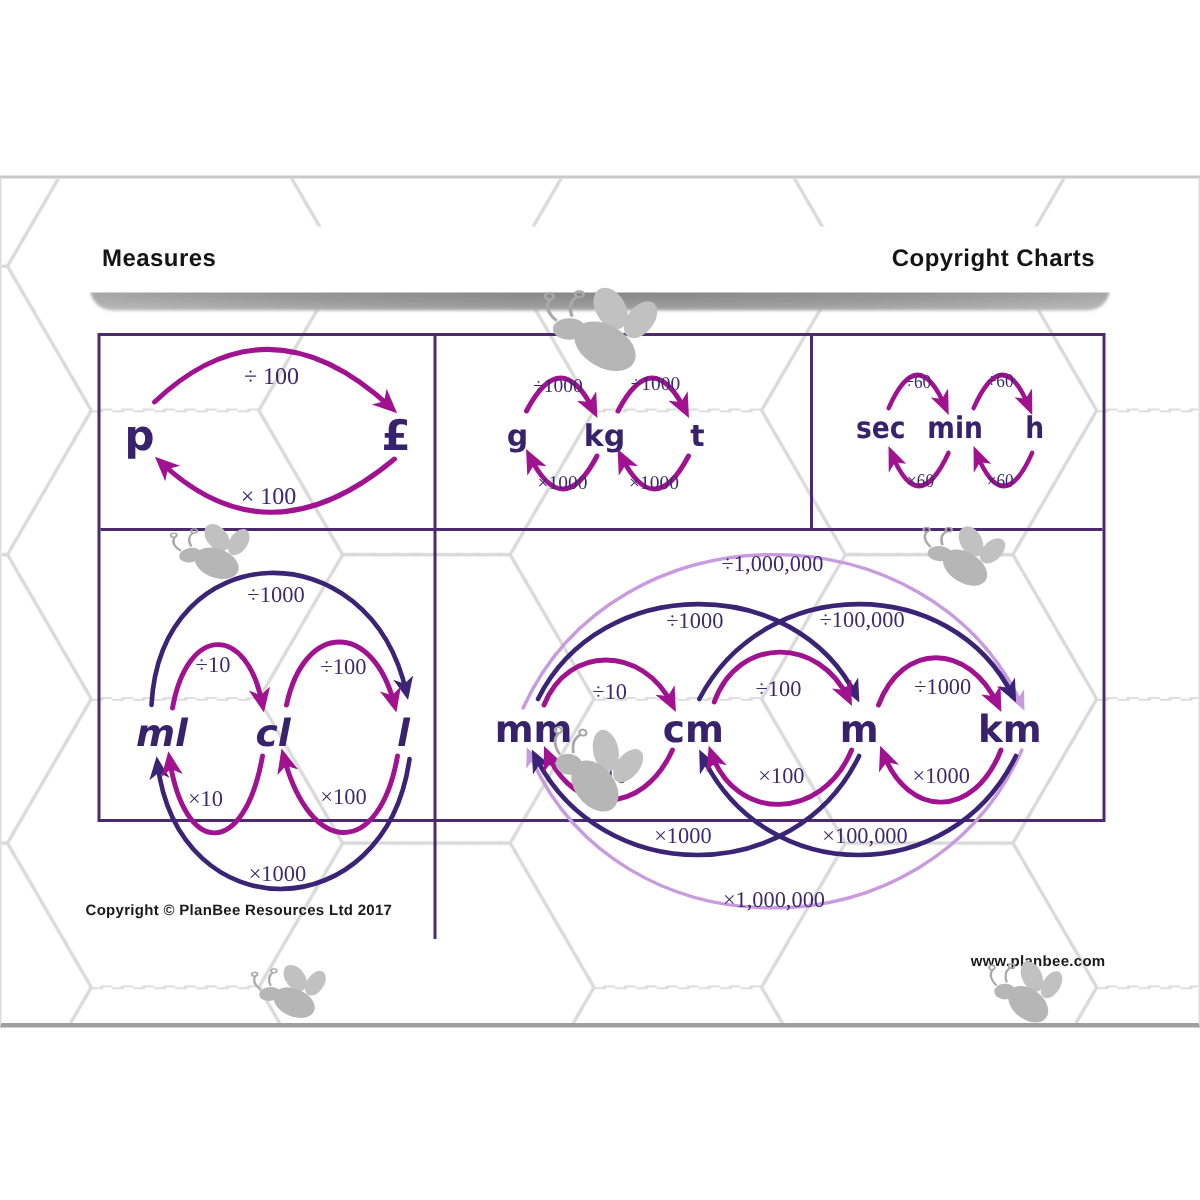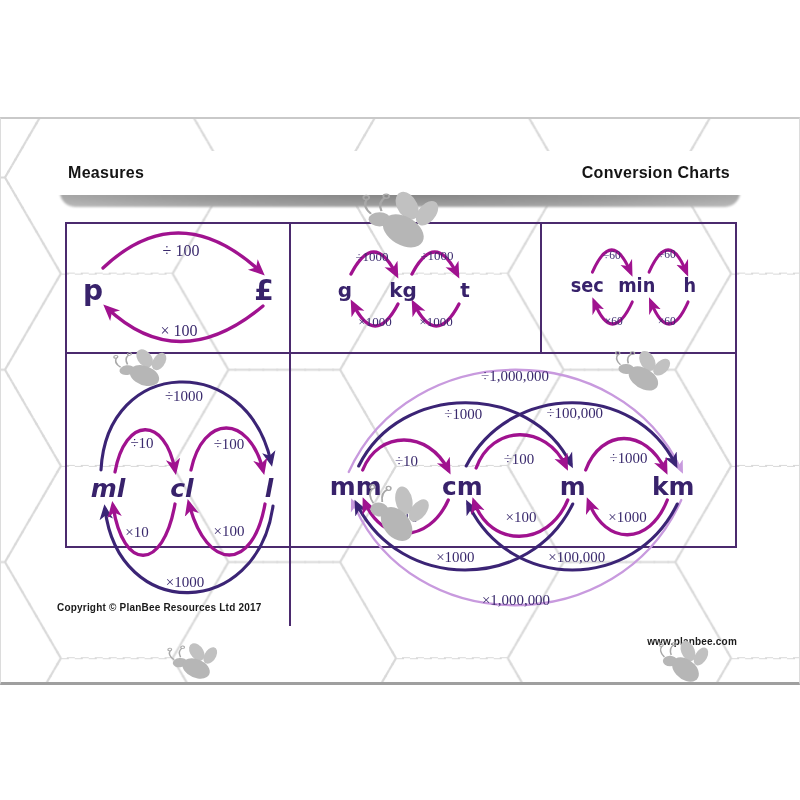--- a/index.html
+++ b/index.html
@@ -109,21 +109,21 @@
         </g>
       </pattern>
     </defs>
     <rect width="800" height="568" fill="url(#hexp)"></rect>
   </svg>
 </div>
 
 <div class="header-shadow"></div>
 <div class="header-bar">
   <span class="htxt">Measures</span>
-  <span class="htxt">Conversion Charts</span>
+  <span class="htxt">Copyright Charts</span>
 </div>
 
 <div class="ctable">
   <div class="crow crow-top">
 
     <div class="ccell c-money">
       <svg viewBox="0 0 222 128" preserveAspectRatio="none">
         <path class="arc mag" d="M36,44 Q112,-28 194,48" marker-end="url(#ah-mag)"></path>
         <path class="arc mag" d="M196,82 Q112,152 40,84" marker-end="url(#ah-mag)"></path>
         <text class="lbl" x="114" y="32" font-size="16" text-anchor="middle">÷ 100</text>

